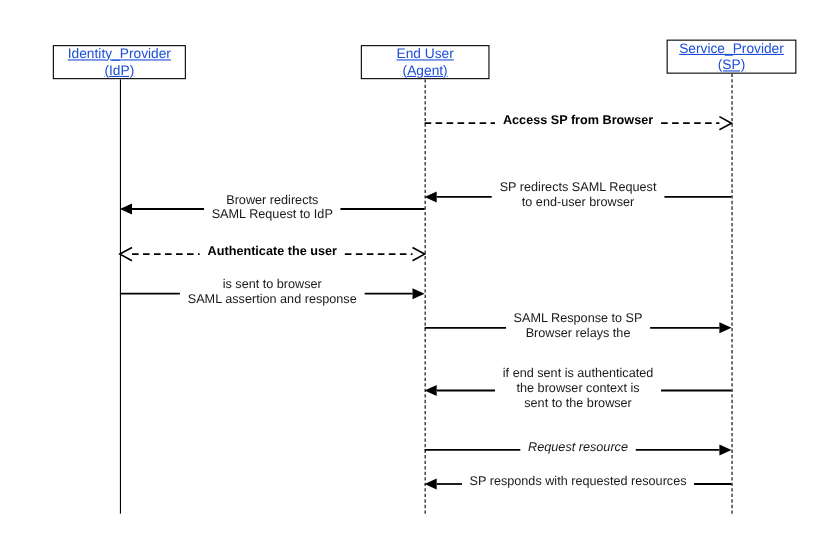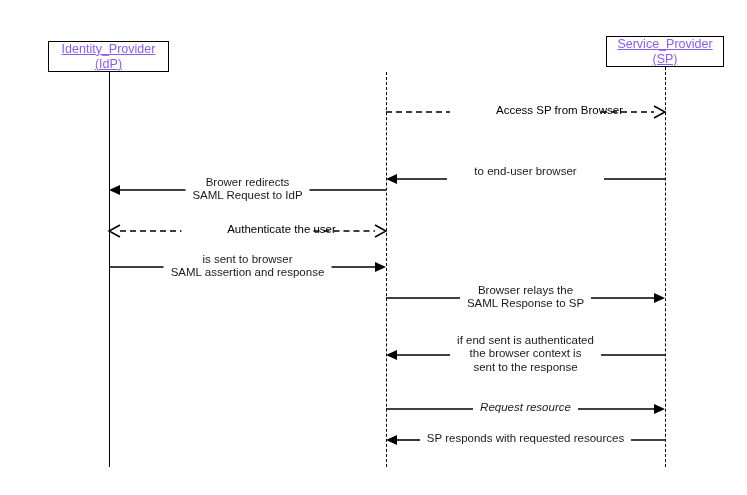--- a/index.html
+++ b/index.html
@@ -27,21 +27,21 @@
     position: absolute;
     box-sizing: border-box;
     border: 1.4px solid #000000;
     background: #ffffff;
     display: flex;
     flex-direction: column;
     align-items: center;
     justify-content: center;
     line-height: 15px;
     font-size: 12.5px;
-    color: #8b5cf6;
+    color: #1d4ed8;
     z-index: 4;
   }
   .participant-box .pname,
   .participant-box .pabbr {
     text-decoration: underline;
     text-underline-offset: 1px;
     white-space: pre;
   }
   
   .lifeline {
@@ -64,53 +64,57 @@
     left: 0;
     width: 100%;
     text-align: center;
     font-size: 11.5px;
     line-height: 13.5px;
     color: #1a1a1a;
     white-space: pre;
     z-index: 5;
     pointer-events: none;
   }
-  .msg-label.bold { font-weight: normal; color: #000000; padding-left: 34px; }
+  .msg-label.bold { font-weight: bold; color: #000000; }
   .msg-svg {
     position: absolute;
     left: 0;
     top: 0;
     overflow: visible;
   }
 </style>
 </head>
 <body>
 
 <div id="diagram-canvas">
     <div class="participant-box" style="left: 48px; top: 41px; width: 121px; height: 31px;">
       <span class="pname">Identity_Provider</span>
       <span class="pabbr">(IdP)</span>
     </div>
     <div class="lifeline solid" style="left: 109px; top: 72px; height: 395px;"></div>
+    <div class="participant-box" style="left: 328px; top: 41px; width: 117px; height: 31px;">
+      <span class="pname">End User</span>
+      <span class="pabbr">(Agent)</span>
+    </div>
     <div class="lifeline dashed" style="left: 386px; top: 72px; height: 395px;"></div>
     <div class="participant-box" style="left: 606px; top: 36px; width: 118px; height: 31px;">
       <span class="pname">Service_Provider</span>
       <span class="pabbr">(SP)</span>
     </div>
     <div class="lifeline dashed" style="left: 665px; top: 67px; height: 400px;"></div>
     <div class="message" style="left: 0px; top: 0px; width: 747px; height: 1px;">
       <div class="msg-label bold" style="top: 104.25px; left: 386px; width: 279px;"><div>Access SP from Browser</div></div>
       <svg class="msg-svg" width="747" height="495" style="top: 0px;">
         <line x1="386" y1="112" x2="450" y2="112" stroke="#000000" stroke-width="1.6" stroke-dasharray="6,4"></line>
         <line x1="601" y1="112" x2="654" y2="112" stroke="#000000" stroke-width="1.6" stroke-dasharray="6,4"></line>
         <polyline points="654,106 665,112 654,118" fill="none" stroke="#000000" stroke-width="1.5"></polyline>
       </svg>
     </div>
     <div class="message" style="left: 0px; top: 0px; width: 747px; height: 1px;">
-      <div class="msg-label" style="top: 164.5px; left: 386px; width: 279px;"><div>to end-user browser</div></div>
+      <div class="msg-label" style="top: 164.5px; left: 386px; width: 279px;"><div>SP redirects SAML Request</div><div>to end-user browser</div></div>
       <svg class="msg-svg" width="747" height="495" style="top: 0px;">
         <line x1="397" y1="179" x2="447" y2="179" stroke="#000000" stroke-width="1.6"></line>
         <line x1="604" y1="179" x2="665" y2="179" stroke="#000000" stroke-width="1.6"></line>
         <polygon points="386,179 397,174 397,184" fill="#000000"></polygon>
       </svg>
     </div>
     <div class="message" style="left: 0px; top: 0px; width: 747px; height: 1px; text-decoration: underline;">
       <div class="msg-label" style="top: 175.5px; left: 109px; width: 277px;"><div>Brower redirects</div><div>SAML Request to IdP</div></div>
       <svg class="msg-svg" width="747" height="495" style="top: 0px;">
         <line x1="120" y1="190" x2="185.5" y2="190" stroke="#000000" stroke-width="1.6"></line>
@@ -129,29 +133,29 @@
     </div>
     <div class="message" style="left: 0px; top: 0px; width: 747px; height: 1px;">
       <div class="msg-label" style="top: 252.5px; left: 109px; width: 277px;"><div>is sent to browser</div><div>SAML assertion and response</div></div>
       <svg class="msg-svg" width="747" height="495" style="top: 0px;">
         <line x1="109" y1="267" x2="163.5" y2="267" stroke="#000000" stroke-width="1.6"></line>
         <line x1="331.5" y1="267" x2="375" y2="267" stroke="#000000" stroke-width="1.6"></line>
         <polygon points="386,267 375,262 375,272" fill="#000000"></polygon>
       </svg>
     </div>
     <div class="message" style="left: 0px; top: 0px; width: 747px; height: 1px;">
-      <div class="msg-label" style="top: 283.5px; left: 386px; width: 279px;"><div>Browser relays the</div><div>SAML Response to SP</div></div>
+      <div class="msg-label" style="top: 283.5px; left: 386px; width: 279px;"><div>SAML Response to SP</div><div>Browser relays the</div></div>
       <svg class="msg-svg" width="747" height="495" style="top: 0px;">
         <line x1="386" y1="298" x2="460" y2="298" stroke="#000000" stroke-width="1.6"></line>
         <line x1="591" y1="298" x2="654" y2="298" stroke="#000000" stroke-width="1.6"></line>
         <polygon points="665,298 654,293 654,303" fill="#000000"></polygon>
       </svg>
     </div>
     <div class="message" style="left: 0px; top: 0px; width: 747px; height: 1px;">
-      <div class="msg-label" style="top: 333.75px; left: 386px; width: 279px;"><div>if end sent is authenticated</div><div>the browser context is</div><div>sent to the response</div></div>
+      <div class="msg-label" style="top: 333.75px; left: 386px; width: 279px;"><div>if end sent is authenticated</div><div>the browser context is</div><div>sent to the browser</div></div>
       <svg class="msg-svg" width="747" height="495" style="top: 0px;">
         <line x1="397" y1="355" x2="450" y2="355" stroke="#000000" stroke-width="1.6"></line>
         <line x1="601" y1="355" x2="665" y2="355" stroke="#000000" stroke-width="1.6"></line>
         <polygon points="386,355 397,350 397,360" fill="#000000"></polygon>
       </svg>
     </div>
     <div class="message" style="left: 0px; top: 0px; width: 747px; height: 1px;">
       <div class="msg-label" style="top: 401.25px; left: 386px; width: 279px; font-style: italic;"><div>Request resource</div></div>
       <svg class="msg-svg" width="747" height="495" style="top: 0px;">
         <line x1="386" y1="409" x2="473" y2="409" stroke="#000000" stroke-width="1.6"></line>

